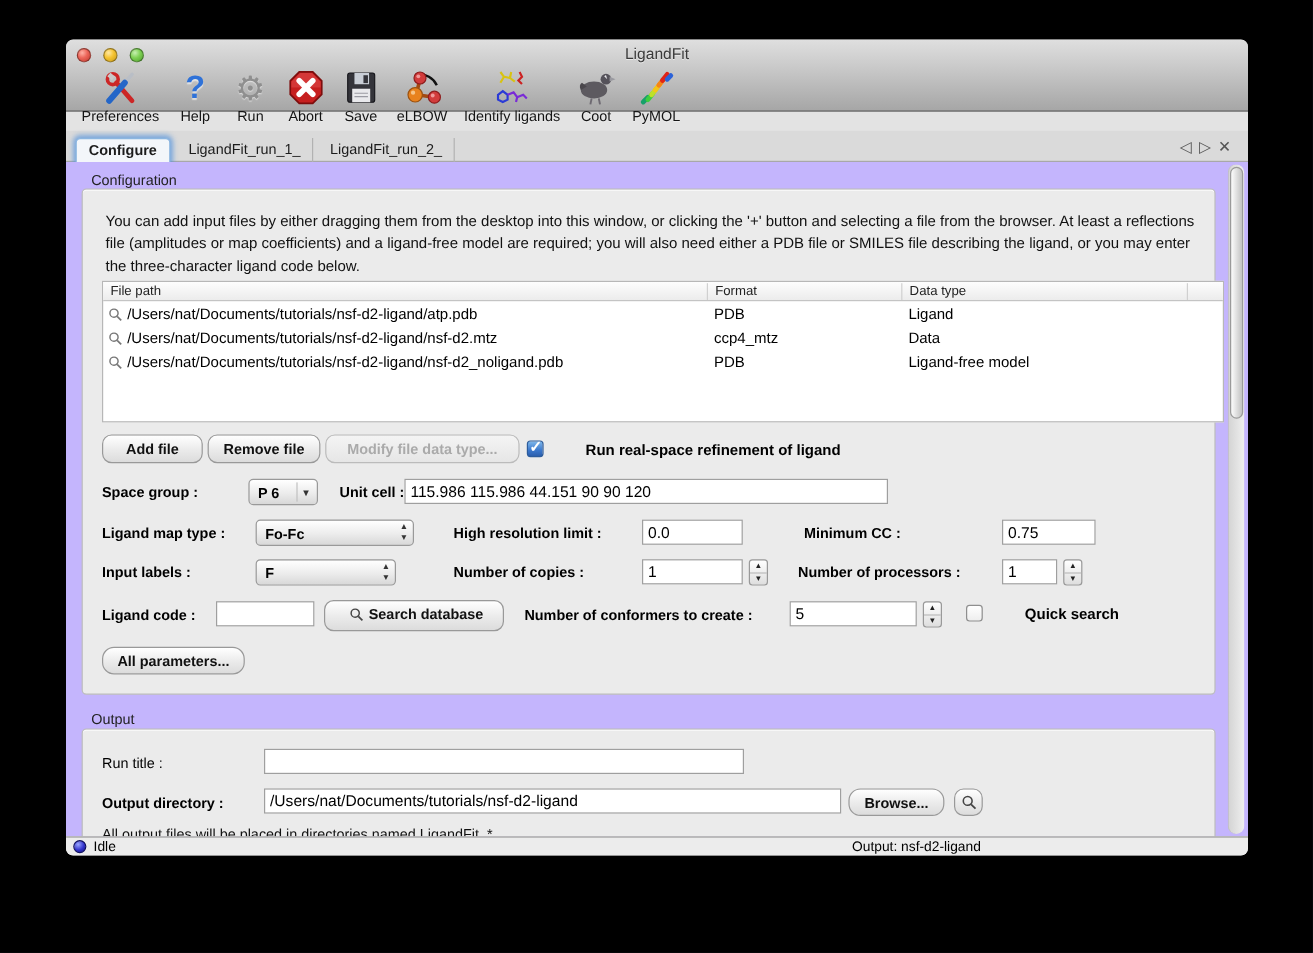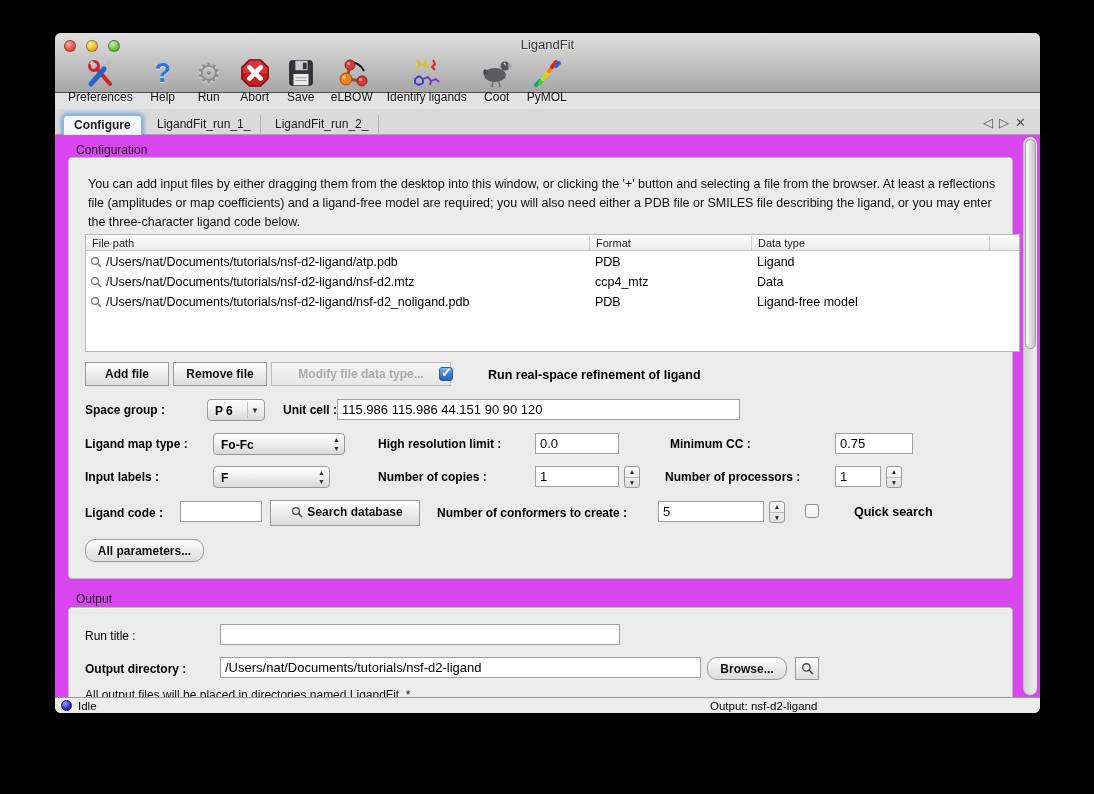--- a/index.html
+++ b/index.html
@@ -23,39 +23,39 @@
   .tool .ticon { width:32px; height:32px; display:flex; align-items:center; justify-content:center; }
   .tool .tlabel { font-size:12px; color:#141414; margin-top:1px; white-space:nowrap; text-shadow:0 1px 0 rgba(255,255,255,.35); }
   .glyph-q { font-size:27px; font-weight:bold; color:#2f72d8; text-shadow:0 1px 1px rgba(255,255,255,.6); }
   .glyph-gear { font-size:28px; color:#8f8f8f; text-shadow:0 1px 1px rgba(255,255,255,.6); }
   
   .tabbar { position:absolute; top:76px; left:0; width:100%; height:26px; background:#dadada; border-bottom:1px solid #a8a8a8; }
   .tab { position:absolute; top:6px; height:24px; line-height:19px; font-size:12px; padding:0 10px; color:#1c1c1c; border-right:1px solid #b2b2b2; }
   .tab.active { font-weight:bold; background:#f3f6fa; border:1px solid #8cb6e0; border-radius:4px; box-shadow:0 0 4px 2px rgba(90,150,220,.75); }
   .tabnav { position:absolute; top:6px; right:8px; font-size:13px; color:#555; letter-spacing:6px; }
   
-  .content { position:absolute; top:102px; left:0; right:0; bottom:16px; background:#d946ef; overflow:hidden; }
+  .content { position:absolute; top:102px; left:0; right:0; bottom:16px; background:#c4b5fd; overflow:hidden; }
   .vscroll { position:absolute; top:104px; right:3px; width:14px; bottom:18px; background:linear-gradient(to right,#d4d4d4,#efefef); border-left:1px solid #c2c2c2; border-radius:7px; }
   .vthumb { position:absolute; top:2px; left:1px; width:11px; height:210px; border-radius:6px;
     background:linear-gradient(to right,#fdfdfd,#c2c2c2); border:1px solid #9a9a9a; }
   .sectionlabel { position:absolute; font-size:12px; color:#222; }
   .groupbox { position:absolute; background:#ebebeb; border:1px solid #bcbcbc; border-radius:4px; box-shadow:inset 0 1px 0 rgba(255,255,255,.8); }
   .instructions { position:absolute; font-size:12.5px; color:#111; line-height:1.5; }
   
   .filetable { position:absolute; background:#fff; border:1px solid #b7b7b7; }
   .thead { position:absolute; left:0; top:0; right:0; height:16px; background:linear-gradient(#fdfdfd,#ececec); border-bottom:1px solid #c4c4c4; }
   .th { position:absolute; top:1px; font-size:11px; color:#222; padding-left:6px; border-left:1px solid #d0d0d0; height:14px; line-height:14px; }
   .th:first-child { border-left:none; }
   .trow { position:absolute; left:0; right:0; height:20px; font-size:12.5px; color:#000; }
   .tcell { position:absolute; top:3px; white-space:nowrap; }
   .mag { display:inline-block; vertical-align:-2px; margin:0 4px 0 4px; }
   
   .lbl { position:absolute; font-size:12px; font-weight:bold; color:#000; white-space:nowrap; }
   .txt { position:absolute; border:1px solid #9f9f9f; background:#fff; font-family:"Liberation Sans",sans-serif; font-size:13px; color:#000; padding:1px 4px; height:21px; }
-  .btn { position:absolute; background:linear-gradient(#ffffff,#ececec 50%,#dcdcdc); border:1px solid #999; border-radius:0;
+  .btn { position:absolute; background:linear-gradient(#ffffff,#ececec 50%,#dcdcdc); border:1px solid #999; border-radius:8px;
     font-size:12px; font-weight:bold; color:#111; text-align:center; cursor:default; }
   .btn.disabled { color:#aaa; background:linear-gradient(#f4f4f4,#e6e6e6); border-color:#bbb; }
   .roundbtn { border-radius:10px; }
   .checkbox { position:absolute; width:14px; height:14px; border:1px solid #8f8f8f; border-radius:3px; background:linear-gradient(#fff,#eee); }
   .checkbox.checked { background:linear-gradient(#7db6ea,#3a77cc 60%,#2c5fae); border-color:#2c5c9c; }
   .checkbox.checked::after { content:"✓"; position:absolute; left:1px; top:-3px; color:#fff; font-size:13px; font-weight:bold; }
   .cblabel { position:absolute; font-size:12.5px; font-weight:bold; color:#000; white-space:nowrap;padding-left:30px; }
   .combo { position:absolute; height:22px; background:linear-gradient(#ffffff,#ececec 55%,#d8d8d8); border:1px solid #999; border-radius:4px; font-size:12px; font-weight:bold; color:#000; }
   .combo .cval { position:absolute; left:7px; top:4px; }
   .combo .arrowbox { position:absolute; right:2px; top:2px; bottom:2px; width:15px; border-left:1px solid #c0c0c0; text-align:center; }
@@ -235,21 +235,21 @@
                 <circle cx="5" cy="5" r="3.4" fill="none" stroke="#777" stroke-width="1.2"></circle>
                 <line x1="7.6" y1="7.6" x2="11" y2="11" stroke="#777" stroke-width="1.4"></line>
               </svg></span><span>/Users/nat/Documents/tutorials/nsf-d2-ligand/nsf-d2_noligand.pdb</span></span>
         <span class="tcell" style="left:509px;">PDB</span>
         <span class="tcell" style="left:671px;">Ligand-free model</span>
       </div>
     </div>
 
     <button class="btn" style="left:30px; top:227px; width:84px; height:24px;">Add file</button>
     <button class="btn" style="left:118px; top:227px; width:94px; height:24px;">Remove file</button>
-    <button class="btn disabled" style="left:216px; top:227px; width:180px; height:24px;">Modify file data type...</button>
+    <button class="btn disabled" style="left:216px; top:227px; width:162px; height:24px;">Modify file data type...</button>
     <span class="checkbox checked" style="left:384px; top:232px;"></span>
     <span class="cblabel" style="left:403px; top:233px;">Run real-space refinement of ligand</span>
 
     <span class="lbl" style="left:30px; top:268px;">Space group :</span>
     <div class="combo" style="left:152px; top:264px; width:58px;">
       <span class="cval">P 6</span>
       <span class="arrowbox"><span class="dn">▼</span></span>
     </div>
     <span class="lbl" style="left:228px; top:268px;">Unit cell :</span>
     <input class="txt" style="left: 282px; top: 264px; width: 403px;" value="115.986 115.986 44.151 90 90 120">

